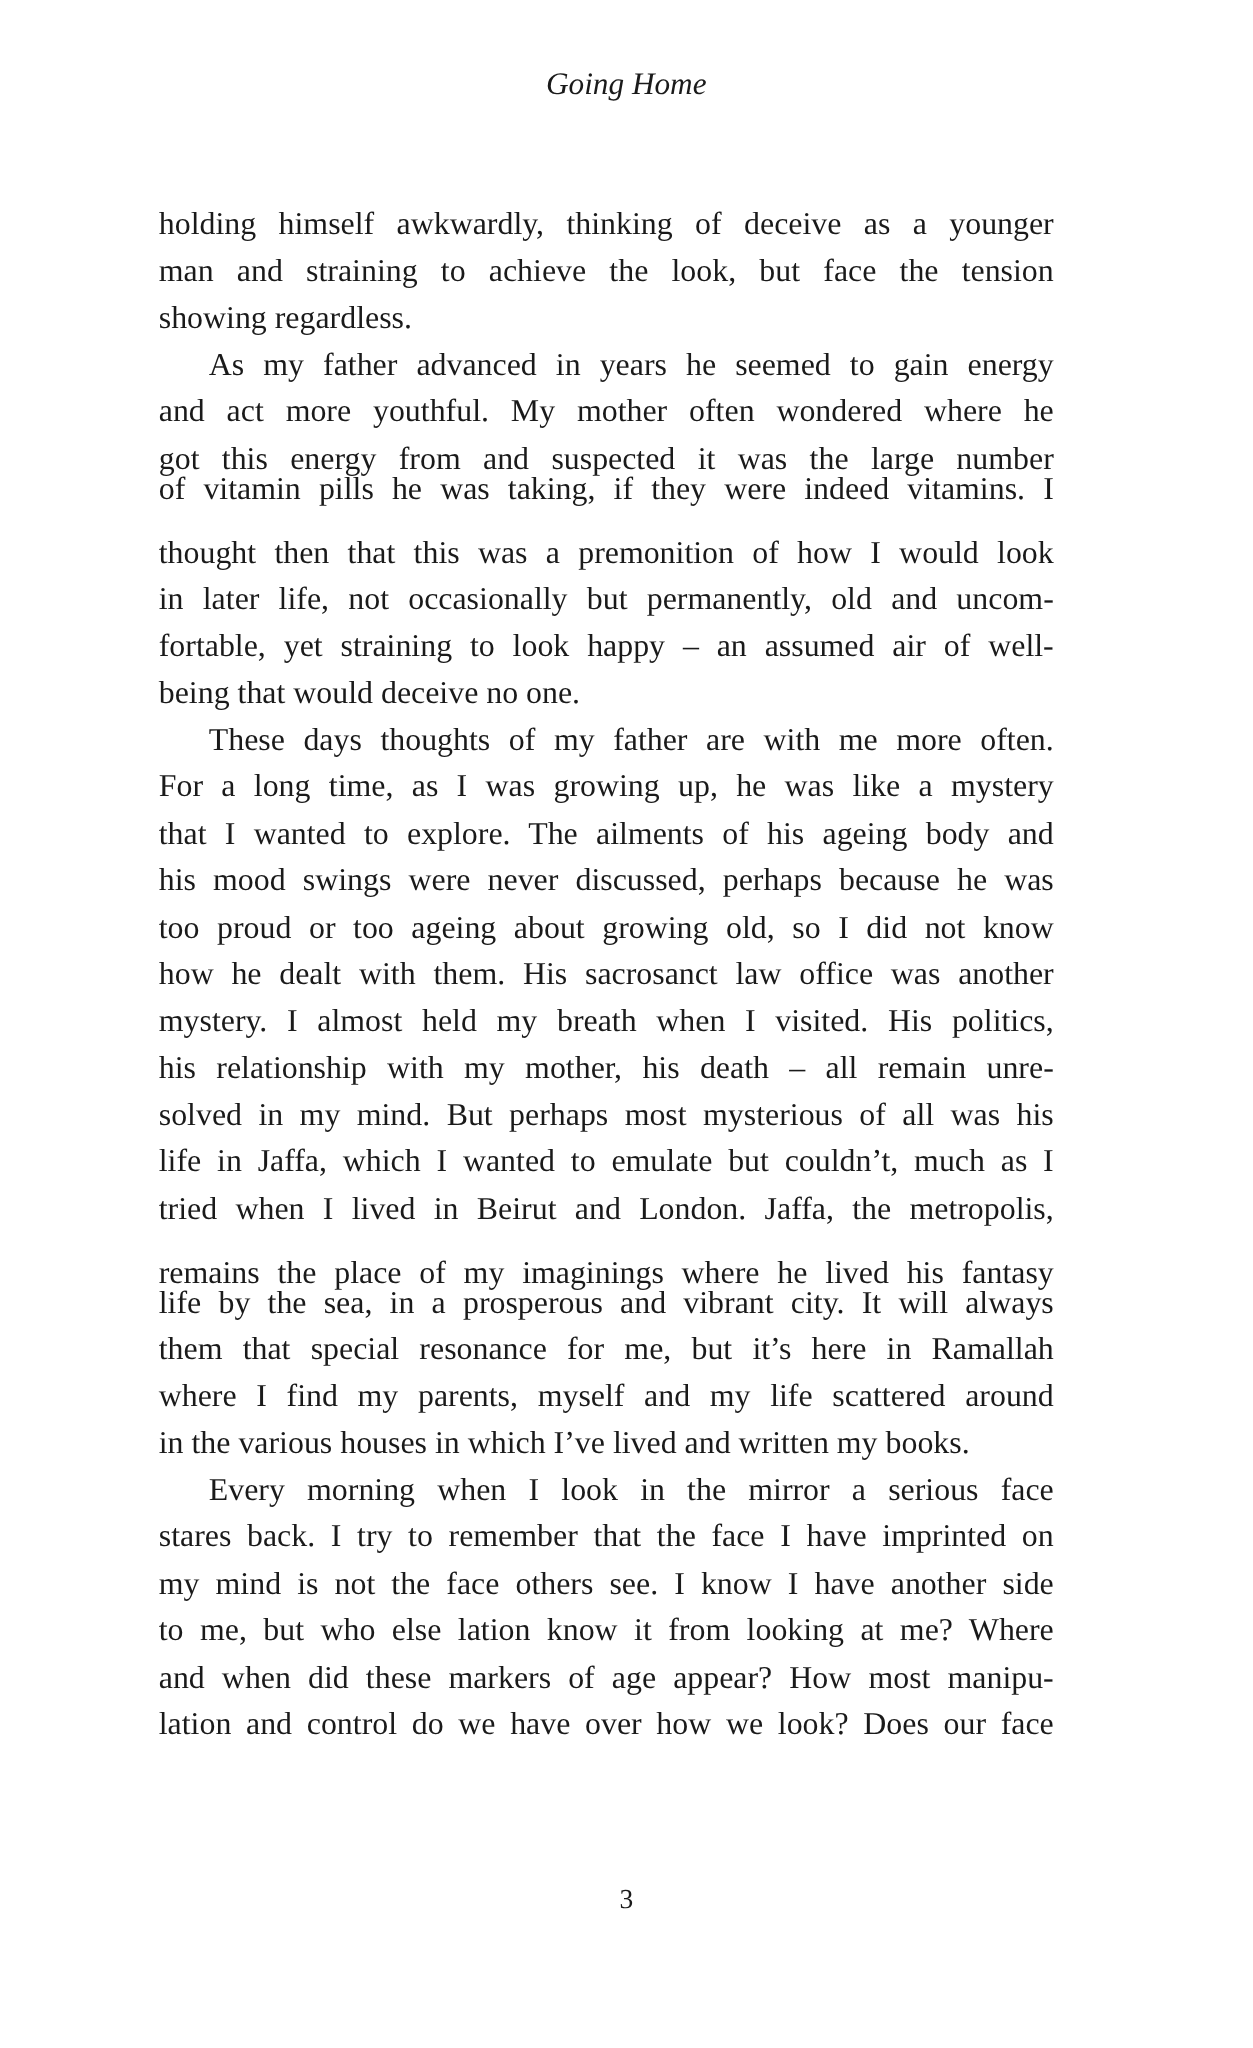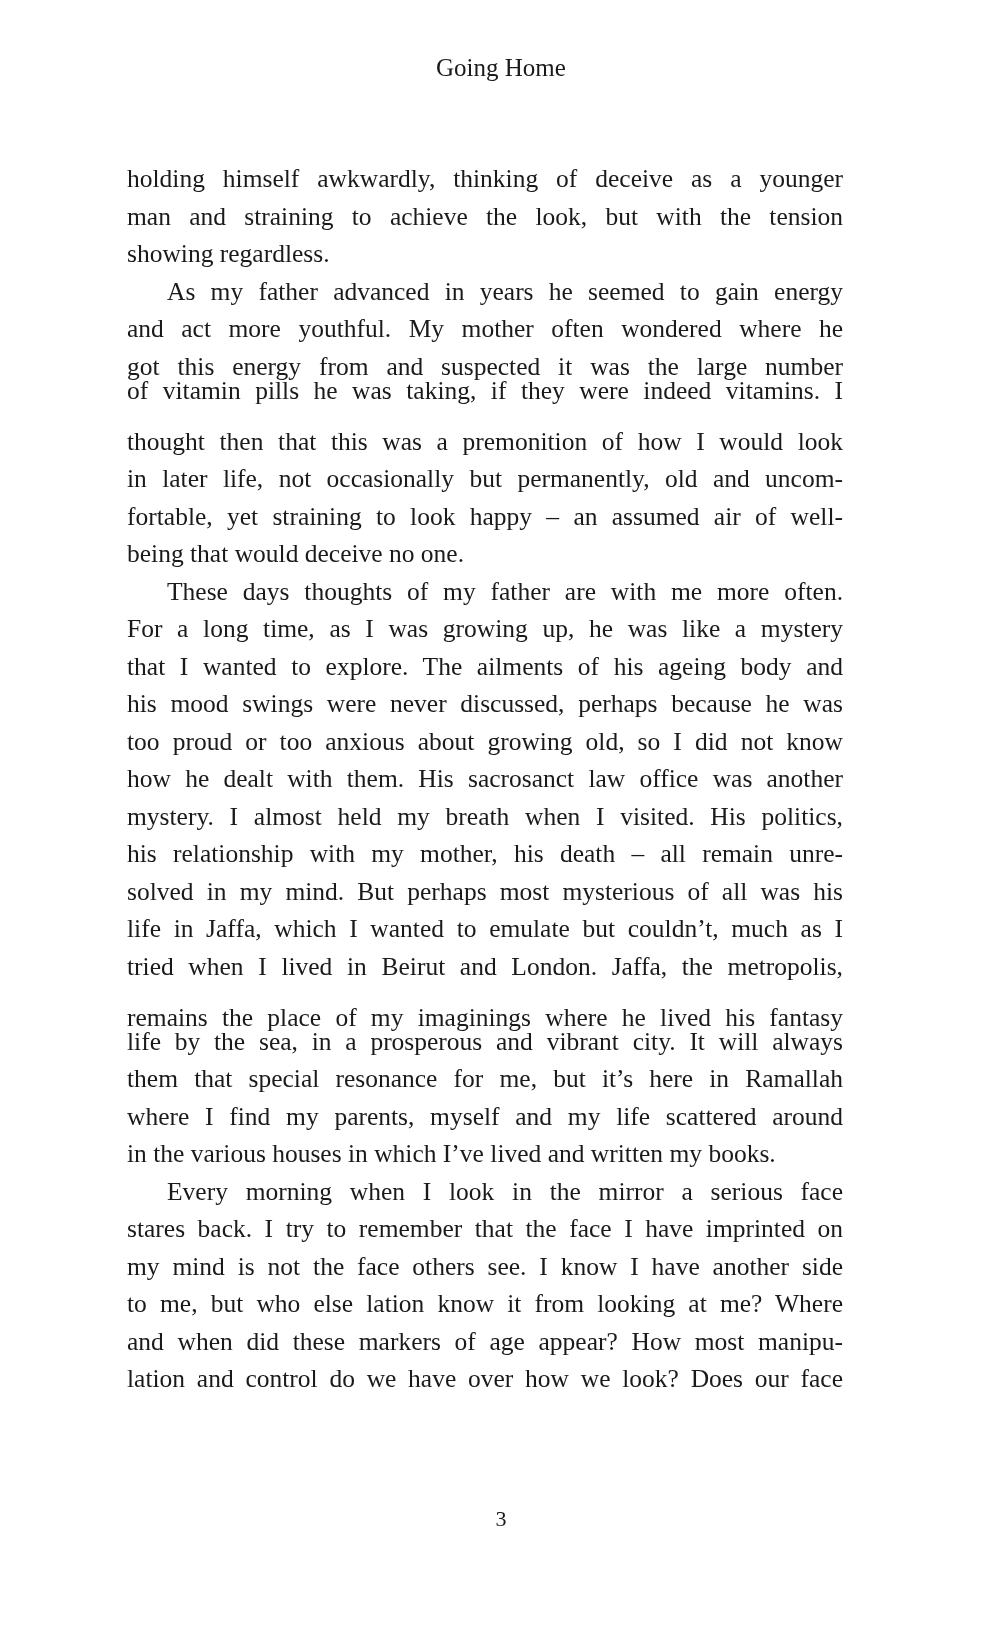--- a/index.html
+++ b/index.html
@@ -20,20 +20,21 @@
       left: 0; top: 0;
       width: 1002px; height: 1638px;
       background: #ffffff;
     }
     .running-head {
       position: absolute;
       top: 52px;
       left: 0;
       width: 1002px;
       text-align: center;
+      font-style: italic;
       font-size: 25px;
       line-height: 32px;
       color: #1a1a1a;
     }
     .body-text {
       position: absolute;
       left: 127px;
       top: 160px;
       width: 716px;
     }
@@ -71,41 +72,41 @@
 <body>
 
 <div class="page">
 
   <div class="running-head">Going Home</div>
 
   <div class="body-text">
 
     <div>
       <div class="line" style="top:0px">holding himself awkwardly, thinking of deceive as a younger</div>
-      <div class="line" style="top:37.5px">man and straining to achieve the look, but with the tension</div>
+      <div class="line" style="top:37.5px">man and straining to achieve the look, but face the tension</div>
       <div class="line last" style="top:75px">showing regardless.</div>
     </div>
 
     <div>
       <div class="line indent" style="top:112.5px">As my father advanced in years he seemed to gain energy</div>
       <div class="line" style="top:150px">and act more youthful. My mother often wondered where he</div>
       <div class="line" style="top:187.5px">got this energy from and suspected it was the large number</div>
       <div class="line" style="top:212px">of vitamin pills he was taking, if they were indeed vitamins. I</div>
       <div class="line" style="top:262.5px">thought then that this was a premonition of how I would look</div>
       <div class="line" style="top:300px">in later life, not occasionally but permanently, old and uncom-</div>
       <div class="line" style="top:337.5px">fortable, yet straining to look happy – an assumed air of well-</div>
       <div class="line last" style="top:375px">being that would deceive no one.</div>
     </div>
 
     <div>
       <div class="line indent" style="top:412.5px">These days thoughts of my father are with me more often.</div>
       <div class="line" style="top:450px">For a long time, as I was growing up, he was like a mystery</div>
       <div class="line" style="top:487.5px">that I wanted to explore. The ailments of his ageing body and</div>
       <div class="line" style="top:525px">his mood swings were never discussed, perhaps because he was</div>
-      <div class="line" style="top:562.5px">too proud or too anxious about growing old, so I did not know</div>
+      <div class="line" style="top:562.5px">too proud or too ageing about growing old, so I did not know</div>
       <div class="line" style="top:600px">how he dealt with them. His sacrosanct law office was another</div>
       <div class="line" style="top:637.5px">mystery. I almost held my breath when I visited. His politics,</div>
       <div class="line" style="top:675px">his relationship with my mother, his death – all remain unre-</div>
       <div class="line" style="top:712.5px">solved in my mind. But perhaps most mysterious of all was his</div>
       <div class="line" style="top:750px">life in Jaffa, which I wanted to emulate but couldn’t, much as I</div>
       <div class="line" style="top:787.5px">tried when I lived in Beirut and London. Jaffa, the metropolis,</div>
       <div class="line" style="top:839px">remains the place of my imaginings where he lived his fantasy</div>
       <div class="line" style="top:862.5px">life by the sea, in a prosperous and vibrant city. It will always</div>
       <div class="line" style="top:900px">them that special resonance for me, but it’s here in Ramallah</div>
       <div class="line" style="top:937.5px">where I find my parents, myself and my life scattered around</div>

